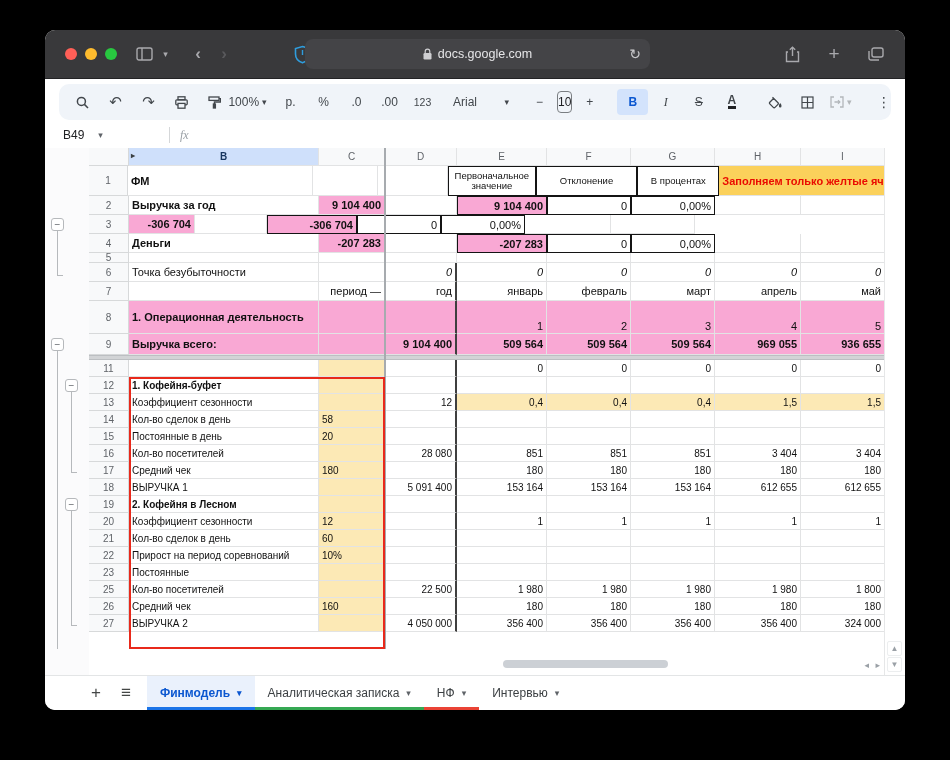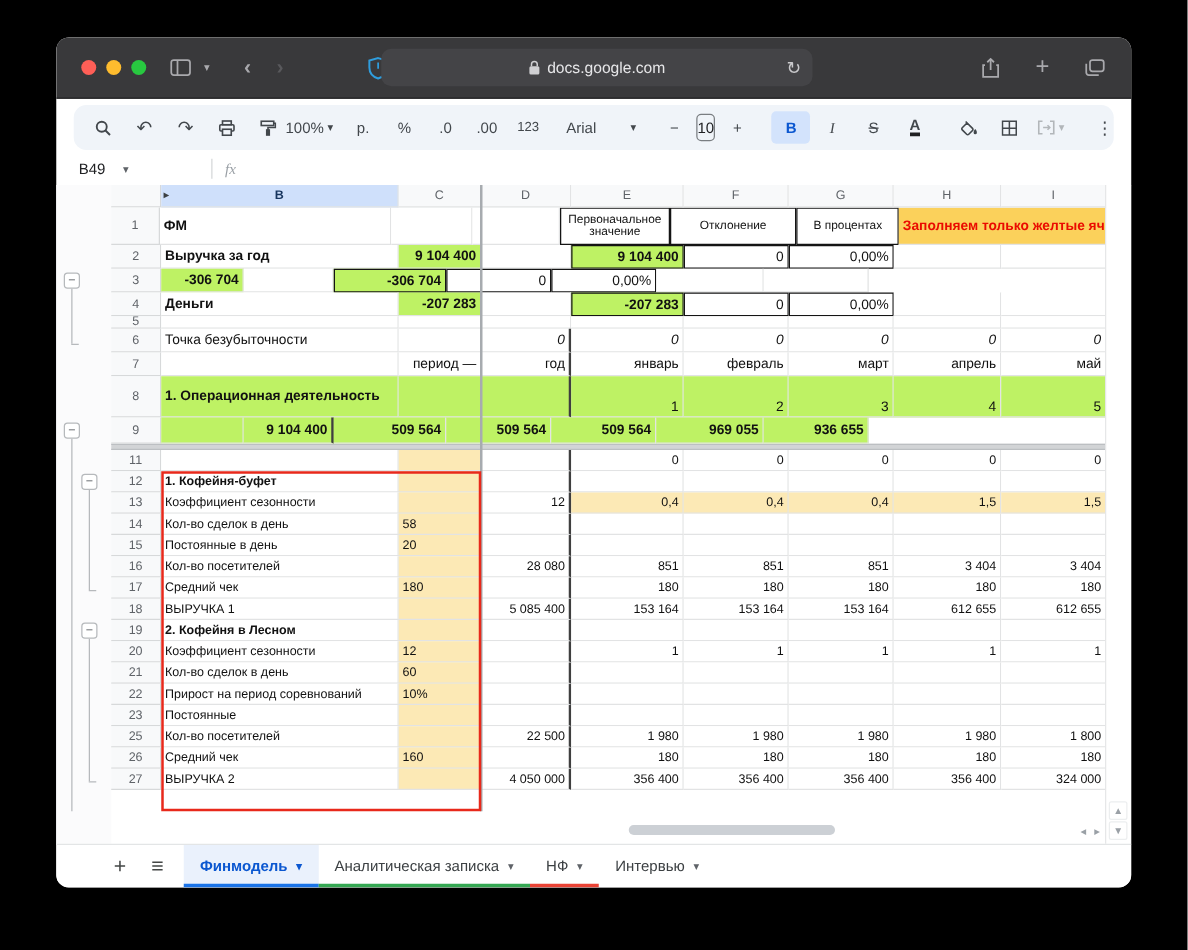--- a/index.html
+++ b/index.html
@@ -41,21 +41,21 @@
   .gline{position:absolute;width:1px;background:#b6b9bc}
   .gelbow{position:absolute;height:1px;background:#b6b9bc}
   .grid{position:absolute;left:44px;top:0}
   .grow{display:flex}
   .cell{box-sizing:border-box;border-right:1px solid #e2e3e4;border-bottom:1px solid #e2e3e4;padding:0 3px;display:flex;align-items:center;overflow:hidden;white-space:nowrap;color:#111;background:#fff}
   .rh{box-sizing:border-box;width:40px;background:#f8f9fa;border-right:1px solid #d7d9da;border-bottom:1px solid #d7d9da;color:#5f6368;font-size:10px;display:flex;align-items:center;justify-content:center}
   .ch{background:#f8f9fa;color:#5f6368;font-size:10px;justify-content:center;position:relative}
   .ch.sel{background:#cfe0fb;color:#17355e;font-weight:700}
   .hidetri{position:absolute;left:2px;top:3px;font-size:8px;color:#3c4043}
   .c-b{font-weight:700}.c-i{font-style:italic}.c-r{justify-content:flex-end}.c-c{justify-content:center;text-align:center}
-  .c-g{background:#bef264}.c-y{background:#fce9b5}.c-am{background:#fbd15b}.c-red{color:#ea0b00}
+  .c-g{background:#f9a8d4}.c-y{background:#fce9b5}.c-am{background:#fbd15b}.c-red{color:#ea0b00}
   .c-bk{border:1px solid #141414}
   .c-sm{font-size:9.5px;line-height:10.5px;white-space:normal}
   .c-wrap{white-space:normal;line-height:13px}
   .c-bot{align-items:flex-end;padding-bottom:1px}
   .c-dR{border-right:2px solid #3f3f3f}
   .frozen-col{position:absolute;top:0;width:2px;background:#a7abaf;z-index:3}
   .frozen-row{background:#d2d4d6;border-top:1px solid #bcbfc2;border-bottom:1px solid #bcbfc2;box-sizing:border-box}
   .redbox{position:absolute;border:2px solid #e8291b;box-sizing:border-box;pointer-events:none;z-index:4}
   
   .vstrip{position:absolute;top:118px;right:0;width:20px;bottom:34px;background:#fff;border-left:1px solid #e6e7e8}
@@ -331,20 +331,21 @@
           <div class="cell c-g" style="width: 66px;"></div>
           <div class="cell c-g c-dR" style="width: 72px;"></div>
           <div class="cell c-g c-r c-bot" style="width: 90px;">1</div>
           <div class="cell c-g c-r c-bot" style="width: 84px;">2</div>
           <div class="cell c-g c-r c-bot" style="width: 84px;">3</div>
           <div class="cell c-g c-r c-bot" style="width: 86px;">4</div>
           <div class="cell c-g c-r c-bot" style="width: 84px;">5</div>
         </div>
         <div class="grow" style="height: 21px; font-size: 11px;">
           <div class="rh">9</div>
+          <div class="cell c-b c-g" style="width: 190px;">Выручка всего:</div>
           <div class="cell c-g" style="width: 66px;"></div>
           <div class="cell c-b c-g c-r c-dR" style="width: 72px;">9 104 400</div>
           <div class="cell c-b c-g c-r" style="width: 90px;">509 564</div>
           <div class="cell c-b c-g c-r" style="width: 84px;">509 564</div>
           <div class="cell c-b c-g c-r" style="width: 84px;">509 564</div>
           <div class="cell c-b c-g c-r" style="width: 86px;">969 055</div>
           <div class="cell c-b c-g c-r" style="width: 84px;">936 655</div>
         </div>
         <div class="grow frozen-row" style="height: 5px; width: 796px;"></div>
         <div class="grow" style="height: 17px; font-size: 10px;">
@@ -421,21 +422,21 @@
           <div class="cell c-r" style="width: 90px;">180</div>
           <div class="cell c-r" style="width: 84px;">180</div>
           <div class="cell c-r" style="width: 84px;">180</div>
           <div class="cell c-r" style="width: 86px;">180</div>
           <div class="cell c-r" style="width: 84px;">180</div>
         </div>
         <div class="grow" style="height: 17px; font-size: 10px;">
           <div class="rh">18</div>
           <div class="cell" style="width: 190px;">ВЫРУЧКА 1</div>
           <div class="cell c-y" style="width: 66px;"></div>
-          <div class="cell c-r c-dR" style="width: 72px;">5 085 400</div>
+          <div class="cell c-r c-dR" style="width: 72px;">5 091 400</div>
           <div class="cell c-r" style="width: 90px;">153 164</div>
           <div class="cell c-r" style="width: 84px;">153 164</div>
           <div class="cell c-r" style="width: 84px;">153 164</div>
           <div class="cell c-r" style="width: 86px;">612 655</div>
           <div class="cell c-r" style="width: 84px;">612 655</div>
         </div>
         <div class="grow" style="height: 17px; font-size: 10px;">
           <div class="rh">19</div>
           <div class="cell c-b" style="width: 190px;">2. Кофейня в Лесном</div>
           <div class="cell c-y" style="width: 66px;"></div>

